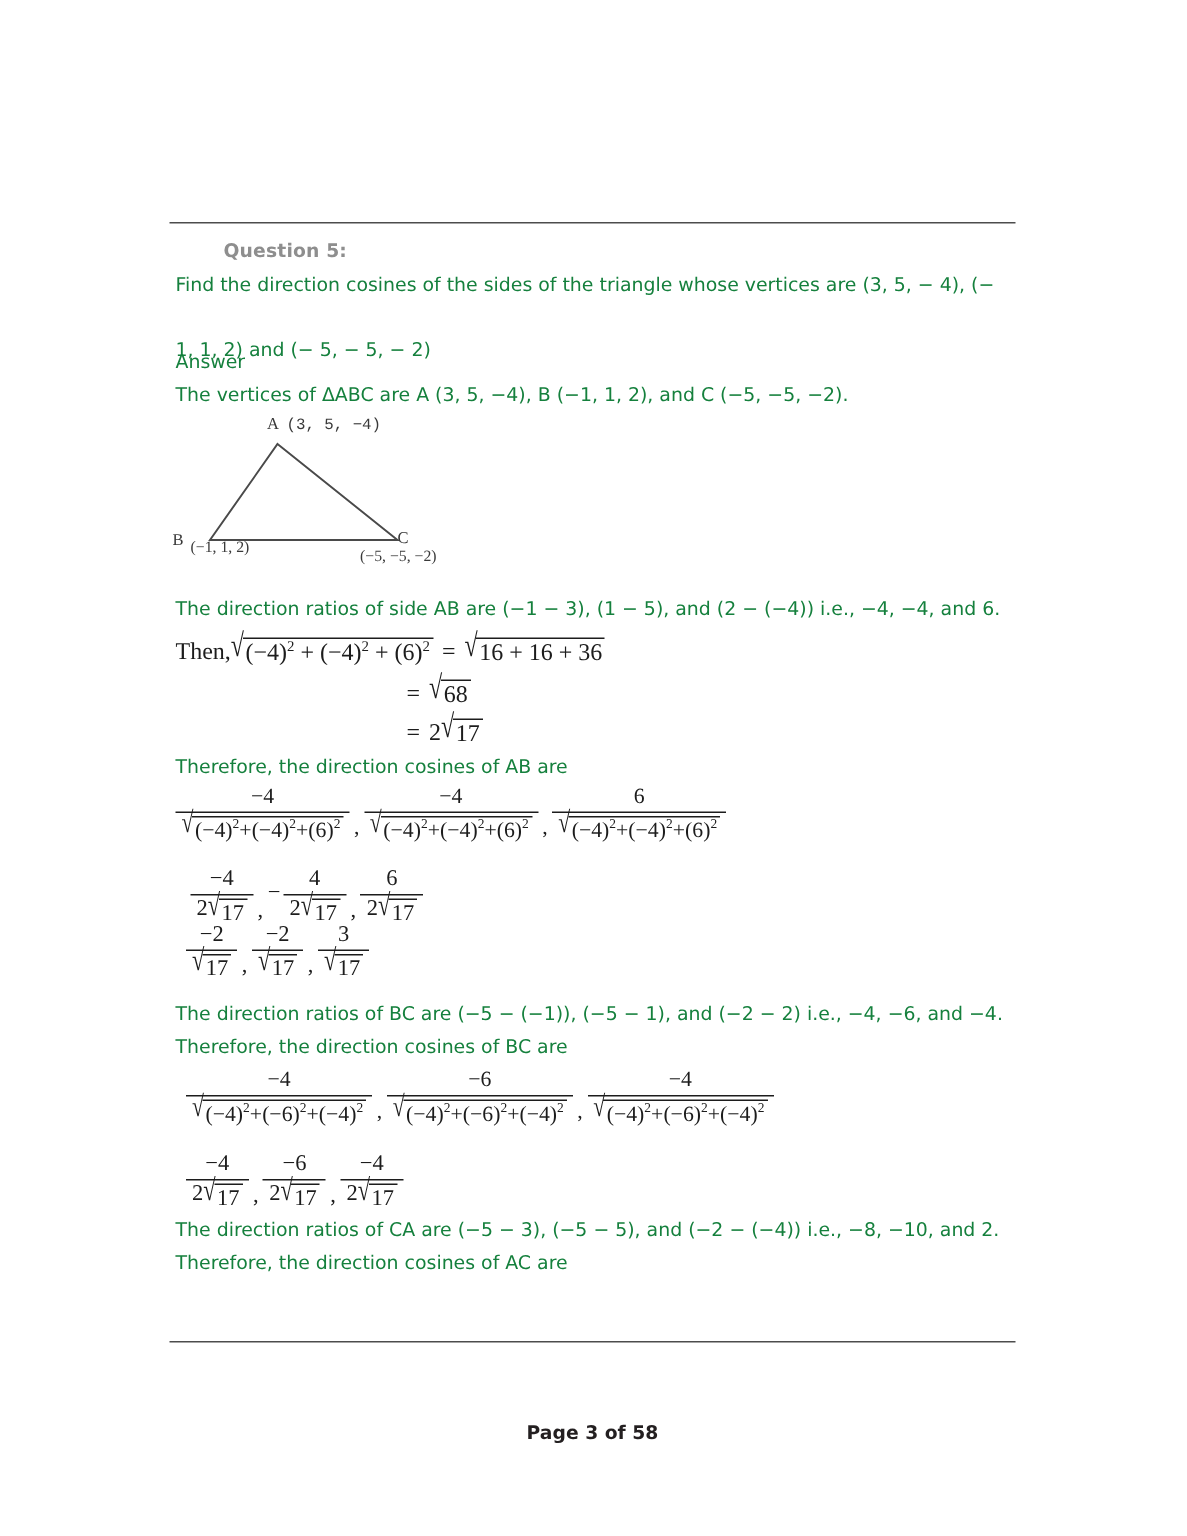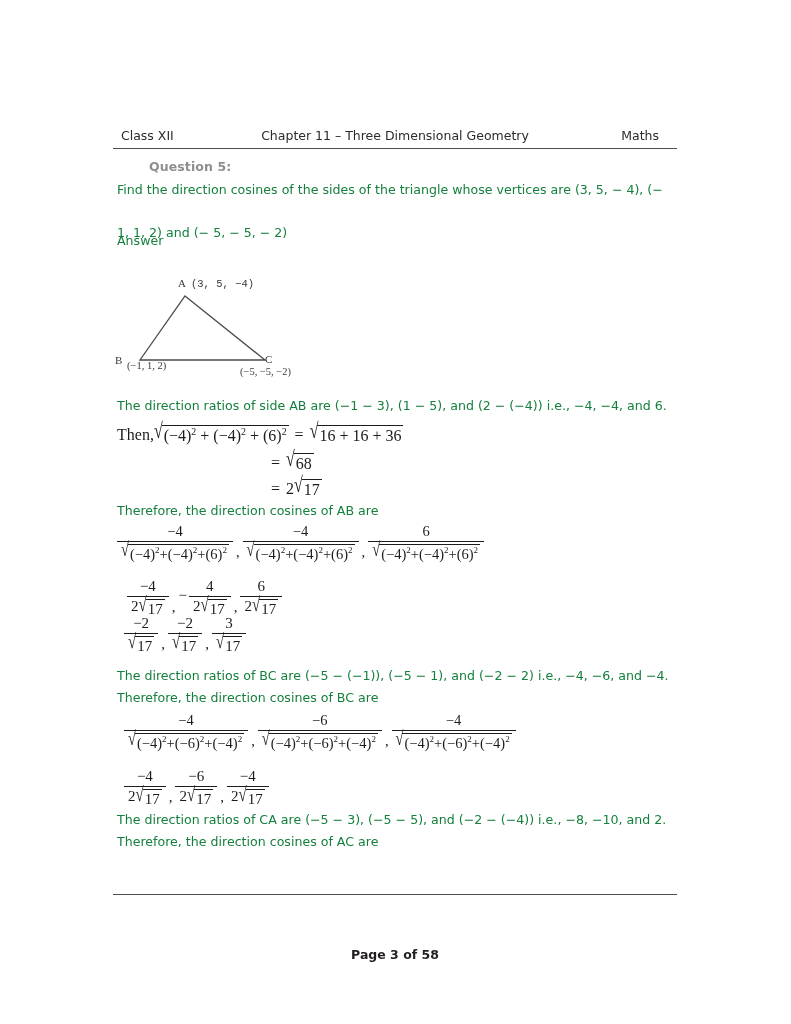--- a/index.html
+++ b/index.html
@@ -148,31 +148,27 @@
     font-weight: bold;
     color: #231f20;
     margin-top: 42px;
   }
 </style>
 </head>
 <body>
 
 <div class="page">
 
-  <div class="header">
-    <span class="h-left">Class XII</span>
-    <span class="h-center">Chapter 11 – Three Dimensional Geometry</span>
-    <span class="h-right">Maths</span>
-  </div>
   <div class="header-rule"></div>
 
   <div class="q-title">Question 5:</div>
   <div class="ptext l-q1">Find the direction cosines of the sides of the triangle whose vertices are (3, 5, − 4), (−</div>
   <div class="ptext l-q2">1, 1, 2) and (− 5, − 5, − 2)</div>
   <div class="ptext l-ans">Answer</div>
+  <div class="ptext l-ver">The vertices of ΔABC are A (3, 5, −4), B (−1, 1, 2), and C (−5, −5, −2).</div>
 
   <div class="figure">
     <svg width="300" height="115" viewBox="0 0 300 115">
       <polygon points="72,20 152,84 27,84" fill="none" stroke="#4a4a4a" stroke-width="1.3"></polygon>
     </svg>
     <span class="fig-label lbl-A">A</span>
     <span class="fig-label lbl-Ac">(3, 5, −4)</span>
     <span class="fig-label lbl-B">B</span>
     <span class="fig-label lbl-Bc">(−1, 1, 2)</span>
     <span class="fig-label lbl-C">C</span>

